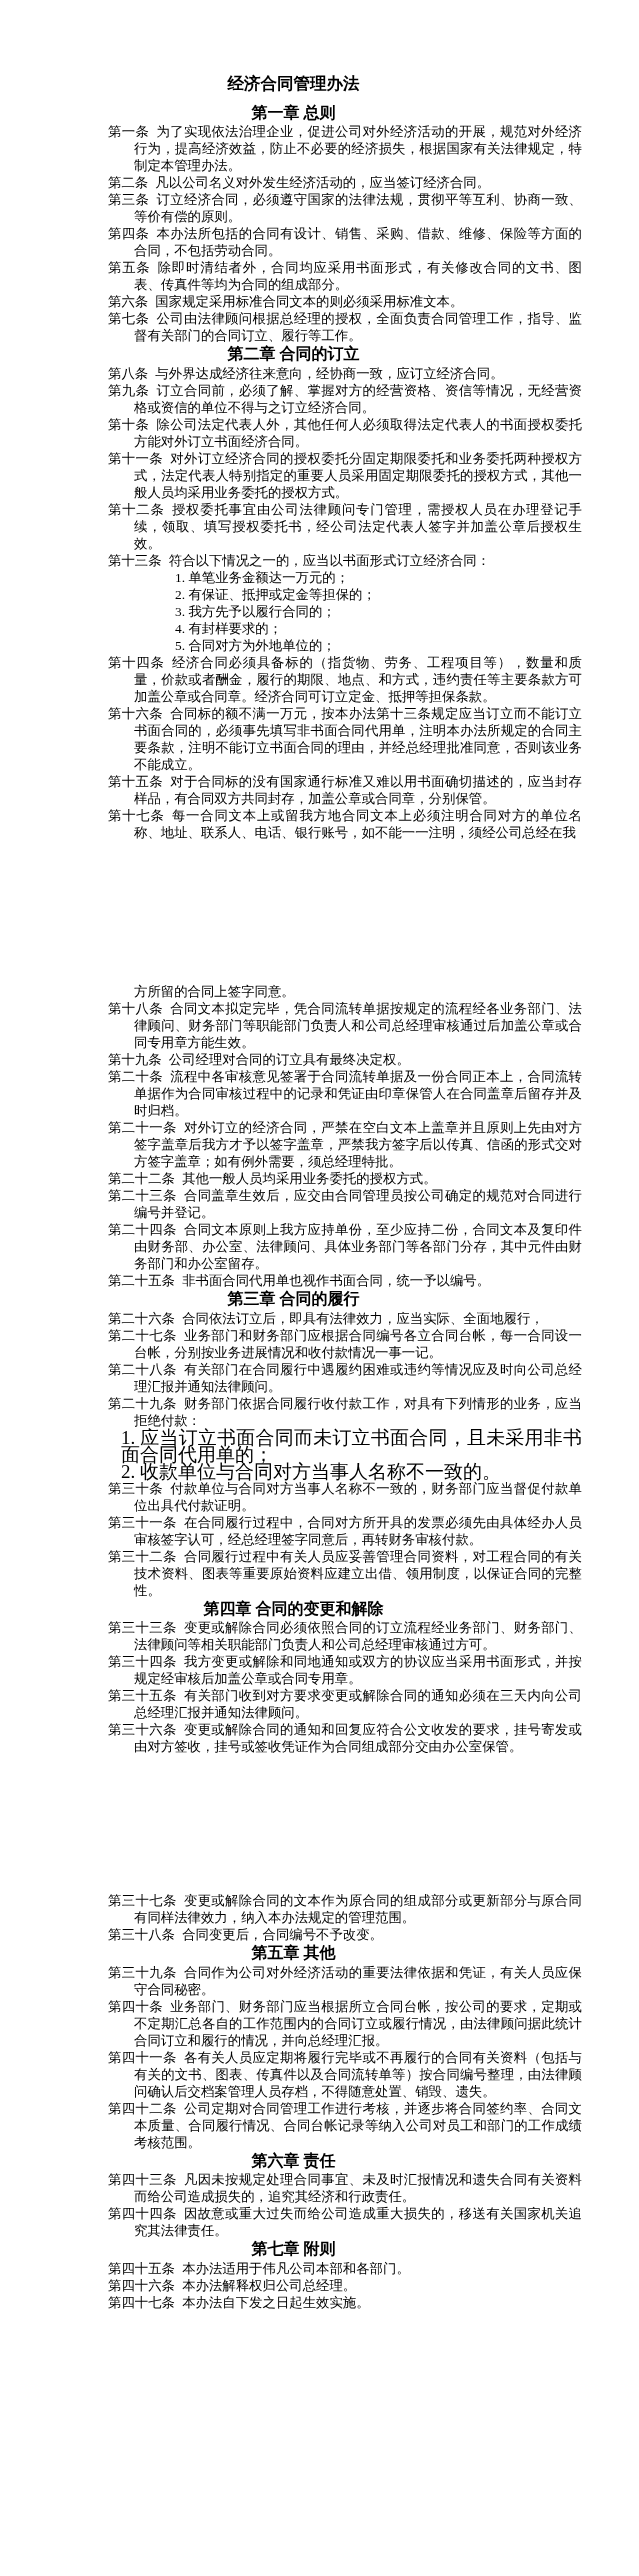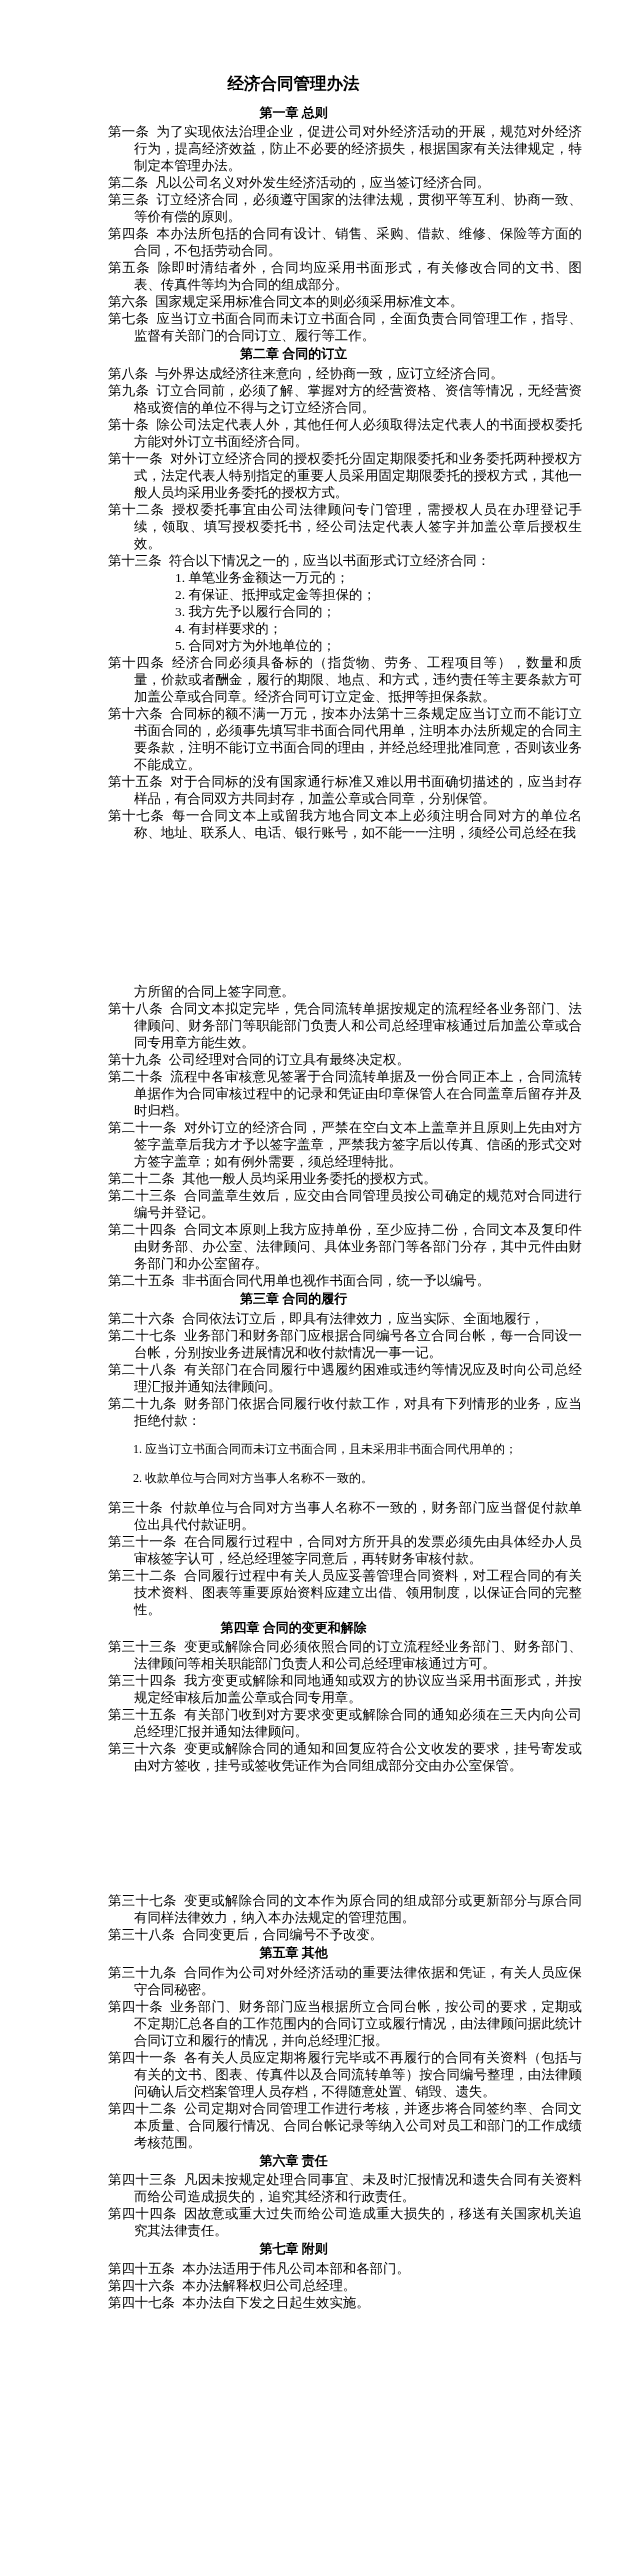--- a/index.html
+++ b/index.html
@@ -26,21 +26,21 @@
 
   .doc-title {
     font-size: 16.5px;
     font-weight: 700;
     line-height: 21.6px;
     text-align: center;
     width: 551px;
     margin: 0 0 8.2px -90px;
   }
   .chapter {
-    font-size: 13px;
+    font-size: 16px;
     font-weight: 700;
     line-height: 20.6px;
     text-align: center;
     width: 551px;
     margin: 0 0 0 -90px;
   }
   .article {
     font-size: 13.4px;
     line-height: 17px;
     margin: 0;
@@ -52,23 +52,23 @@
     margin-right: 7.2px;
   }
   .item {
     font-size: 13.4px;
     line-height: 17px;
     margin: 0;
     padding-left: 67px;
     text-align: justify;
   }
   .item-sm {
-    font-size: 12px;
+    font-size: 19px;
     line-height: 17px;
-    margin: 12px;
+    margin: 0;
     padding-left: 13px;
     text-align: justify;
   }
   .cont {
     font-size: 13.4px;
     line-height: 17px;
     margin: 0;
     padding-left: 26px;
     text-align: justify;
   }
@@ -80,21 +80,21 @@
   <div class="page" id="page-1">
     <h1 class="doc-title">经济合同管理办法</h1>
     <div class="blocks">
         <h2 class="chapter">第一章 总则</h2>
         <p class="article"><span class="num">第一条</span><span>为了实现依法治理企业，促进公司对外经济活动的开展，规范对外经济行为，提高经济效益，防止不必要的经济损失，根据国家有关法律规定，特制定本管理办法。</span></p>
         <p class="article"><span class="num">第二条</span><span>凡以公司名义对外发生经济活动的，应当签订经济合同。</span></p>
         <p class="article"><span class="num">第三条</span><span>订立经济合同，必须遵守国家的法律法规，贯彻平等互利、协商一致、等价有偿的原则。</span></p>
         <p class="article"><span class="num">第四条</span><span>本办法所包括的合同有设计、销售、采购、借款、维修、保险等方面的合同，不包括劳动合同。</span></p>
         <p class="article"><span class="num">第五条</span><span>除即时清结者外，合同均应采用书面形式，有关修改合同的文书、图表、传真件等均为合同的组成部分。</span></p>
         <p class="article"><span class="num">第六条</span><span>国家规定采用标准合同文本的则必须采用标准文本。</span></p>
-        <p class="article"><span class="num">第七条</span><span>应当订立书面合同而未订立书面合同，全面负责合同管理工作，指导、监督有关部门的合同订立、履行等工作。</span></p>
+        <p class="article"><span class="num">第七条</span><span>公司由法律顾问根据总经理的授权，全面负责合同管理工作，指导、监督有关部门的合同订立、履行等工作。</span></p>
         <h2 class="chapter">第二章 合同的订立</h2>
         <p class="article"><span class="num">第八条</span><span>与外界达成经济往来意向，经协商一致，应订立经济合同。</span></p>
         <p class="article"><span class="num">第九条</span><span>订立合同前，必须了解、掌握对方的经营资格、资信等情况，无经营资格或资信的单位不得与之订立经济合同。</span></p>
         <p class="article"><span class="num">第十条</span><span>除公司法定代表人外，其他任何人必须取得法定代表人的书面授权委托方能对外订立书面经济合同。</span></p>
         <p class="article"><span class="num">第十一条</span><span>对外订立经济合同的授权委托分固定期限委托和业务委托两种授权方式，法定代表人特别指定的重要人员采用固定期限委托的授权方式，其他一般人员均采用业务委托的授权方式。</span></p>
         <p class="article"><span class="num">第十二条</span><span>授权委托事宜由公司法律顾问专门管理，需授权人员在办理登记手续，领取、填写授权委托书，经公司法定代表人签字并加盖公章后授权生效。</span></p>
         <p class="article"><span class="num">第十三条</span><span>符合以下情况之一的，应当以书面形式订立经济合同：</span></p>
         <p class="item">1. 单笔业务金额达一万元的；</p>
         <p class="item">2. 有保证、抵押或定金等担保的；</p>
         <p class="item">3. 我方先予以履行合同的；</p>

